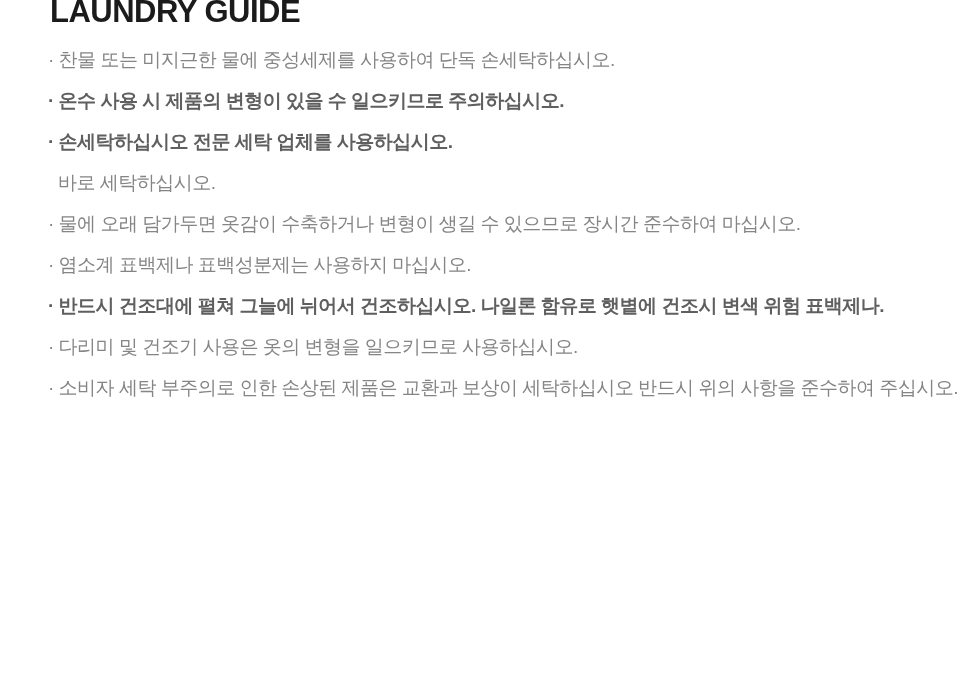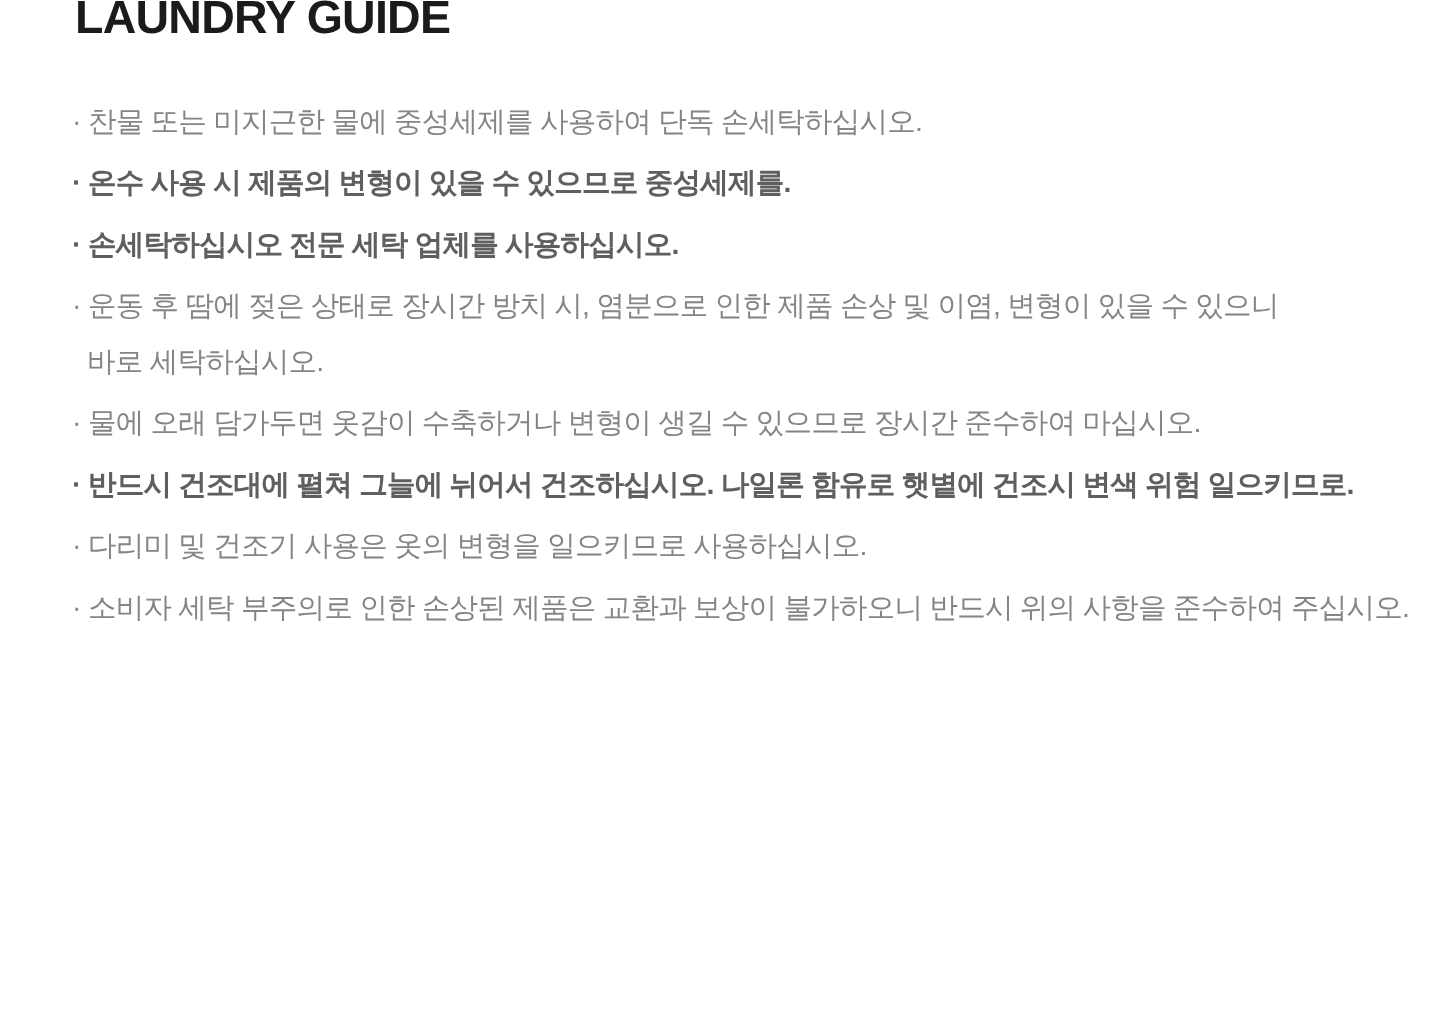--- a/index.html
+++ b/index.html
@@ -23,21 +23,21 @@
   .title {
     margin: -3px 0 0 0;
     padding-left: 2px;
     font-size: 31px;
     line-height: 30px;
     font-weight: 700;
     letter-spacing: -0.5px;
     color: #1b1b1b;
   }
   .guide-list {
-    margin-top: 36px;
+    margin-top: 14px;
     font-size: 19px;
     letter-spacing: -0.5px;
     color: #858585;
   }
   .item {
     margin: 0 0 4px 0;
   }
   .item .line {
     display: block;
     line-height: 37px;
@@ -59,43 +59,45 @@
   <h1 class="title">LAUNDRY GUIDE</h1>
 
   <div class="guide-list">
 
     <p class="item">
       <span class="line">· 찬물 또는 미지근한 물에 중성세제를 사용하여 단독 손세탁하십시오.</span>
     </p>
 
 
     <p class="item bold">
-      <span class="line">· 온수 사용 시 제품의 변형이 있을 수 있으므로 중성세제를.</span>
+      <span class="line">· 온수 사용 시 제품의 변형이 있을 수 일으키므로 주의하십시오.</span>
     </p>
 
     <p class="item bold">
       <span class="line">· 손세탁하십시오 전문 세탁 업체를 사용하십시오.</span>
     </p>
 
     <p class="item">
-      <span class="line">· 운동 후 땀에 젖은 상태로 장시간 방치 시, 염분으로 인한 제품 손상 및 이염, 변형이 있을 수 있으니</span>
       <span class="line cont">바로 세탁하십시오.</span>
     </p>
 
     <p class="item">
       <span class="line">· 물에 오래 담가두면 옷감이 수축하거나 변형이 생길 수 있으므로 장시간 준수하여 마십시오.</span>
     </p>
 
+    <p class="item">
+      <span class="line">· 염소계 표백제나 표백성분제는 사용하지 마십시오.</span>
+    </p>
 
     <p class="item bold">
-      <span class="line">· 반드시 건조대에 펼쳐 그늘에 뉘어서 건조하십시오. 나일론 함유로 햇볕에 건조시 변색 위험 일으키므로.</span>
+      <span class="line">· 반드시 건조대에 펼쳐 그늘에 뉘어서 건조하십시오. 나일론 함유로 햇볕에 건조시 변색 위험 표백제나.</span>
     </p>
 
     <p class="item">
       <span class="line">· 다리미 및 건조기 사용은 옷의 변형을 일으키므로 사용하십시오.</span>
     </p>
 
     <p class="item">
-      <span class="line">· 소비자 세탁 부주의로 인한 손상된 제품은 교환과 보상이 불가하오니 반드시 위의 사항을 준수하여 주십시오.</span>
+      <span class="line">· 소비자 세탁 부주의로 인한 손상된 제품은 교환과 보상이 세탁하십시오 반드시 위의 사항을 준수하여 주십시오.</span>
     </p>
 
   </div>
 </div>
 
 </body></html>

